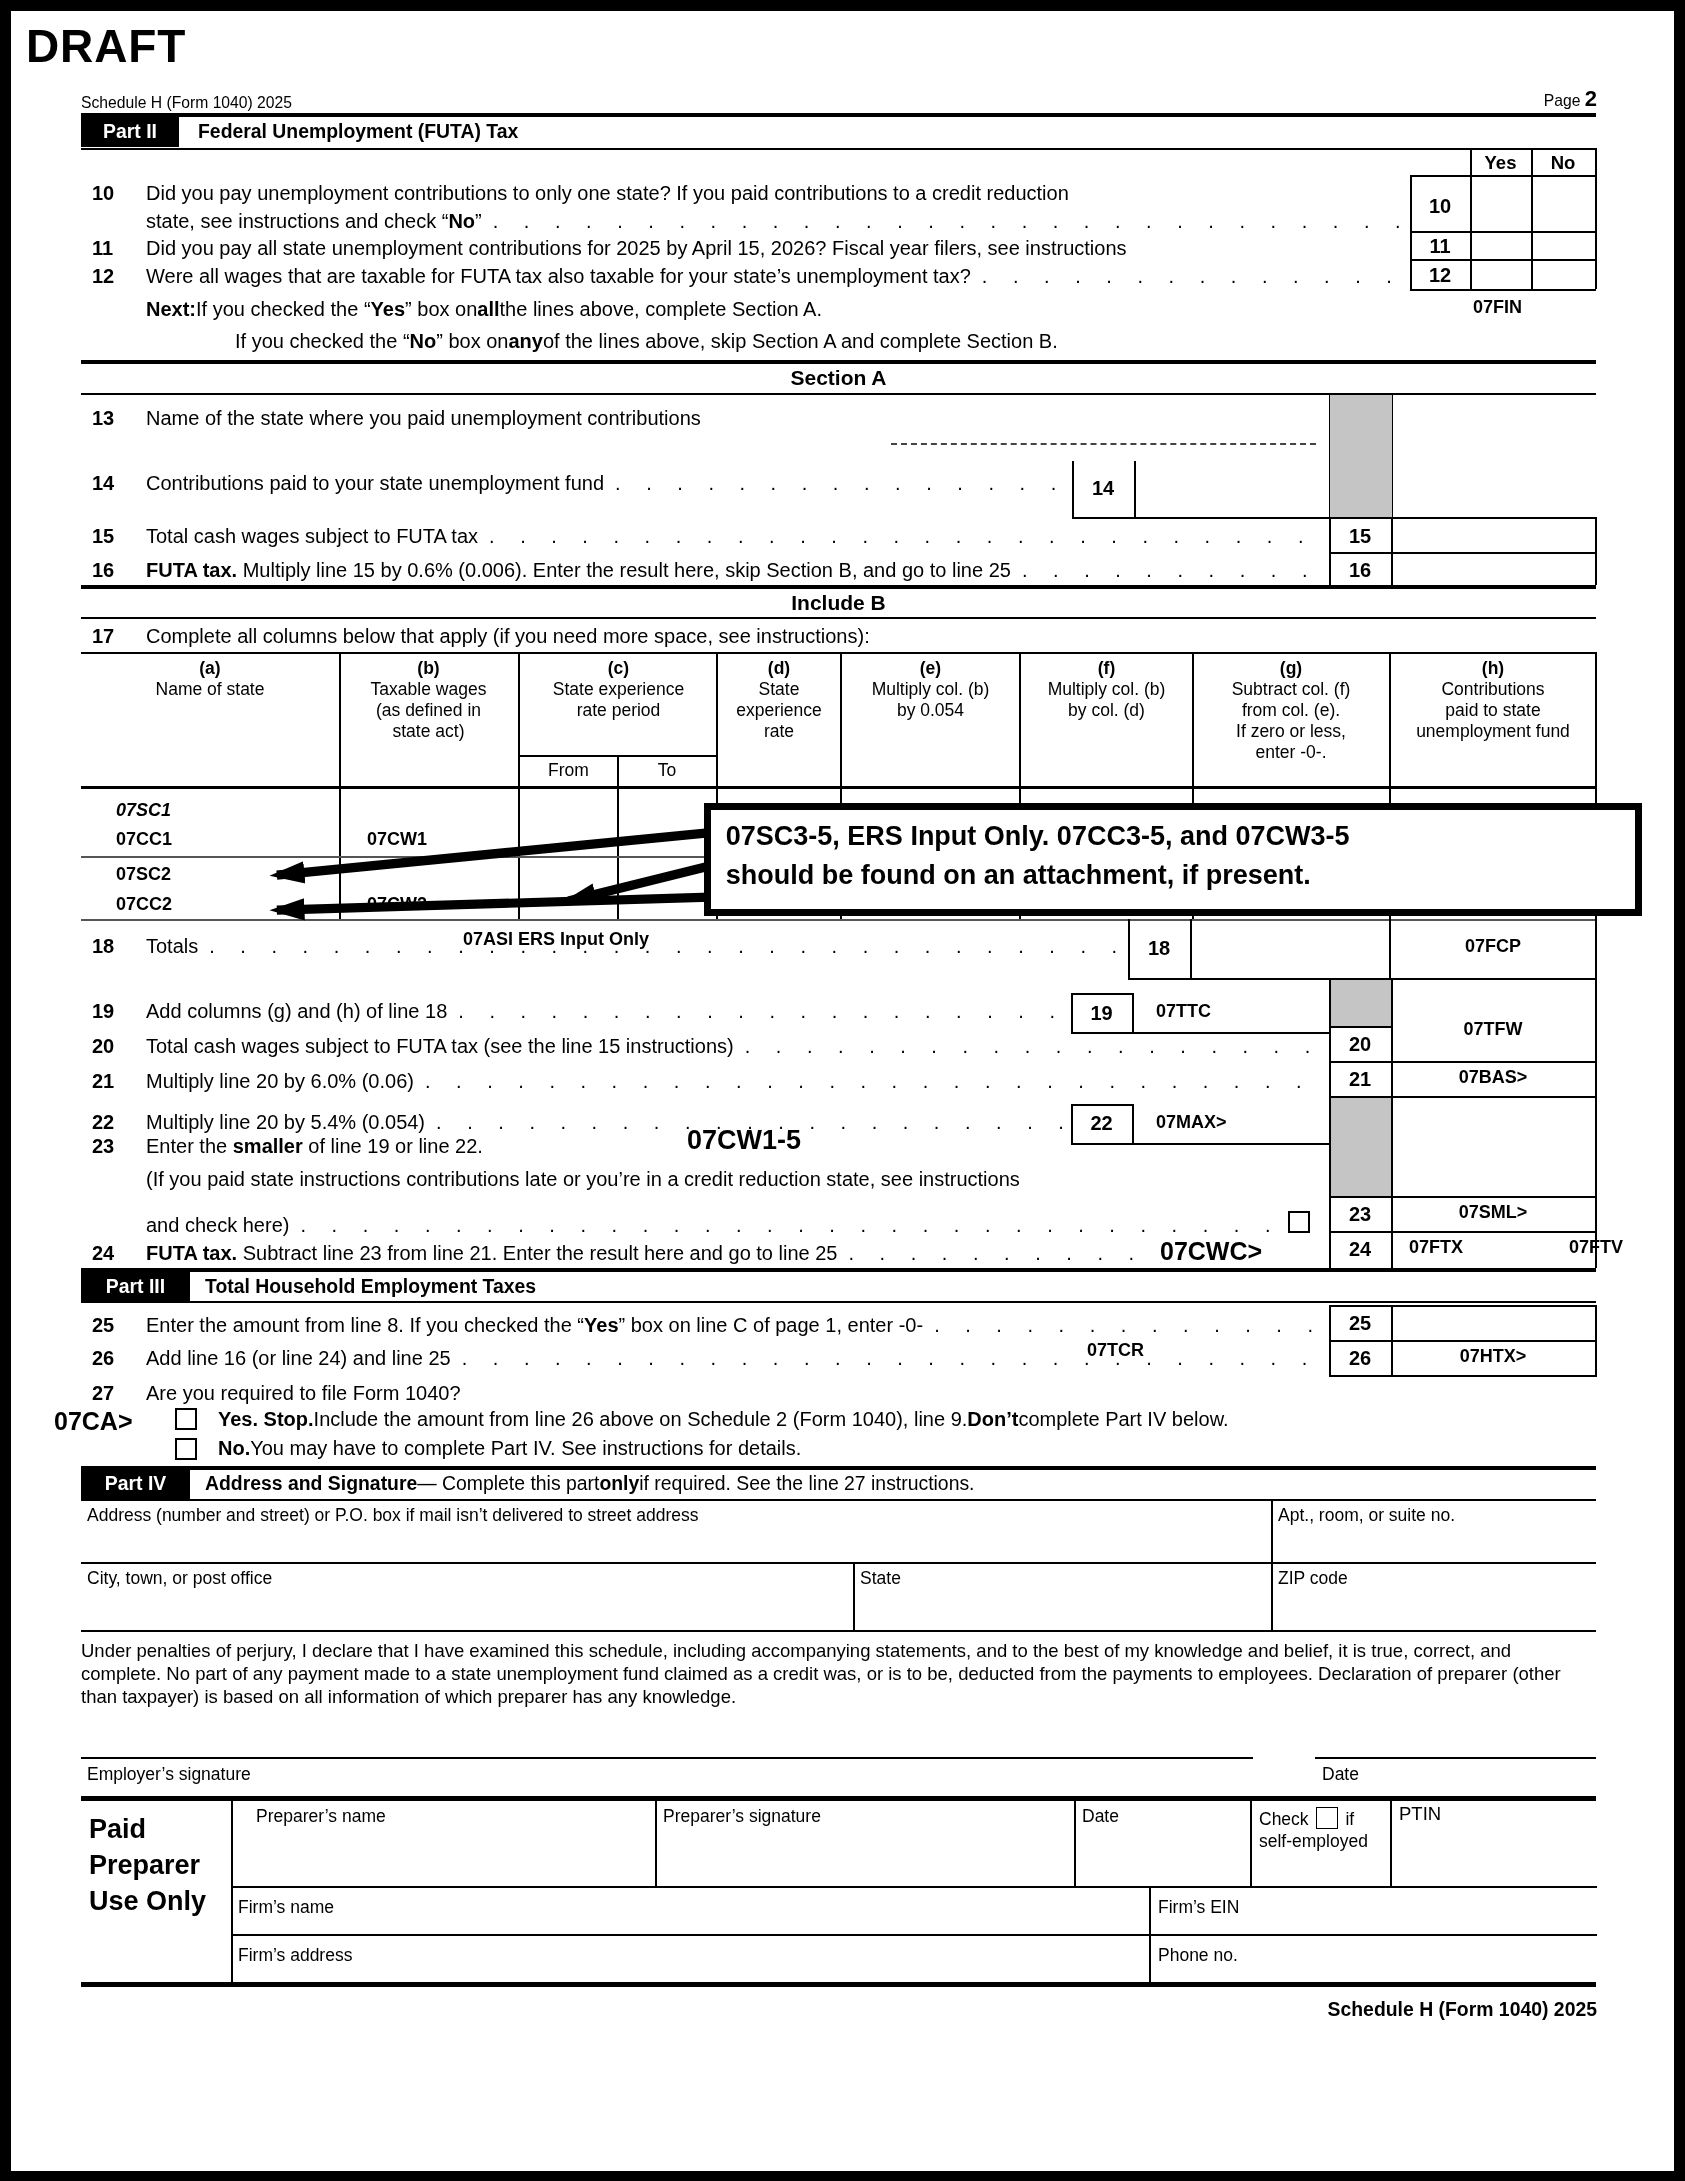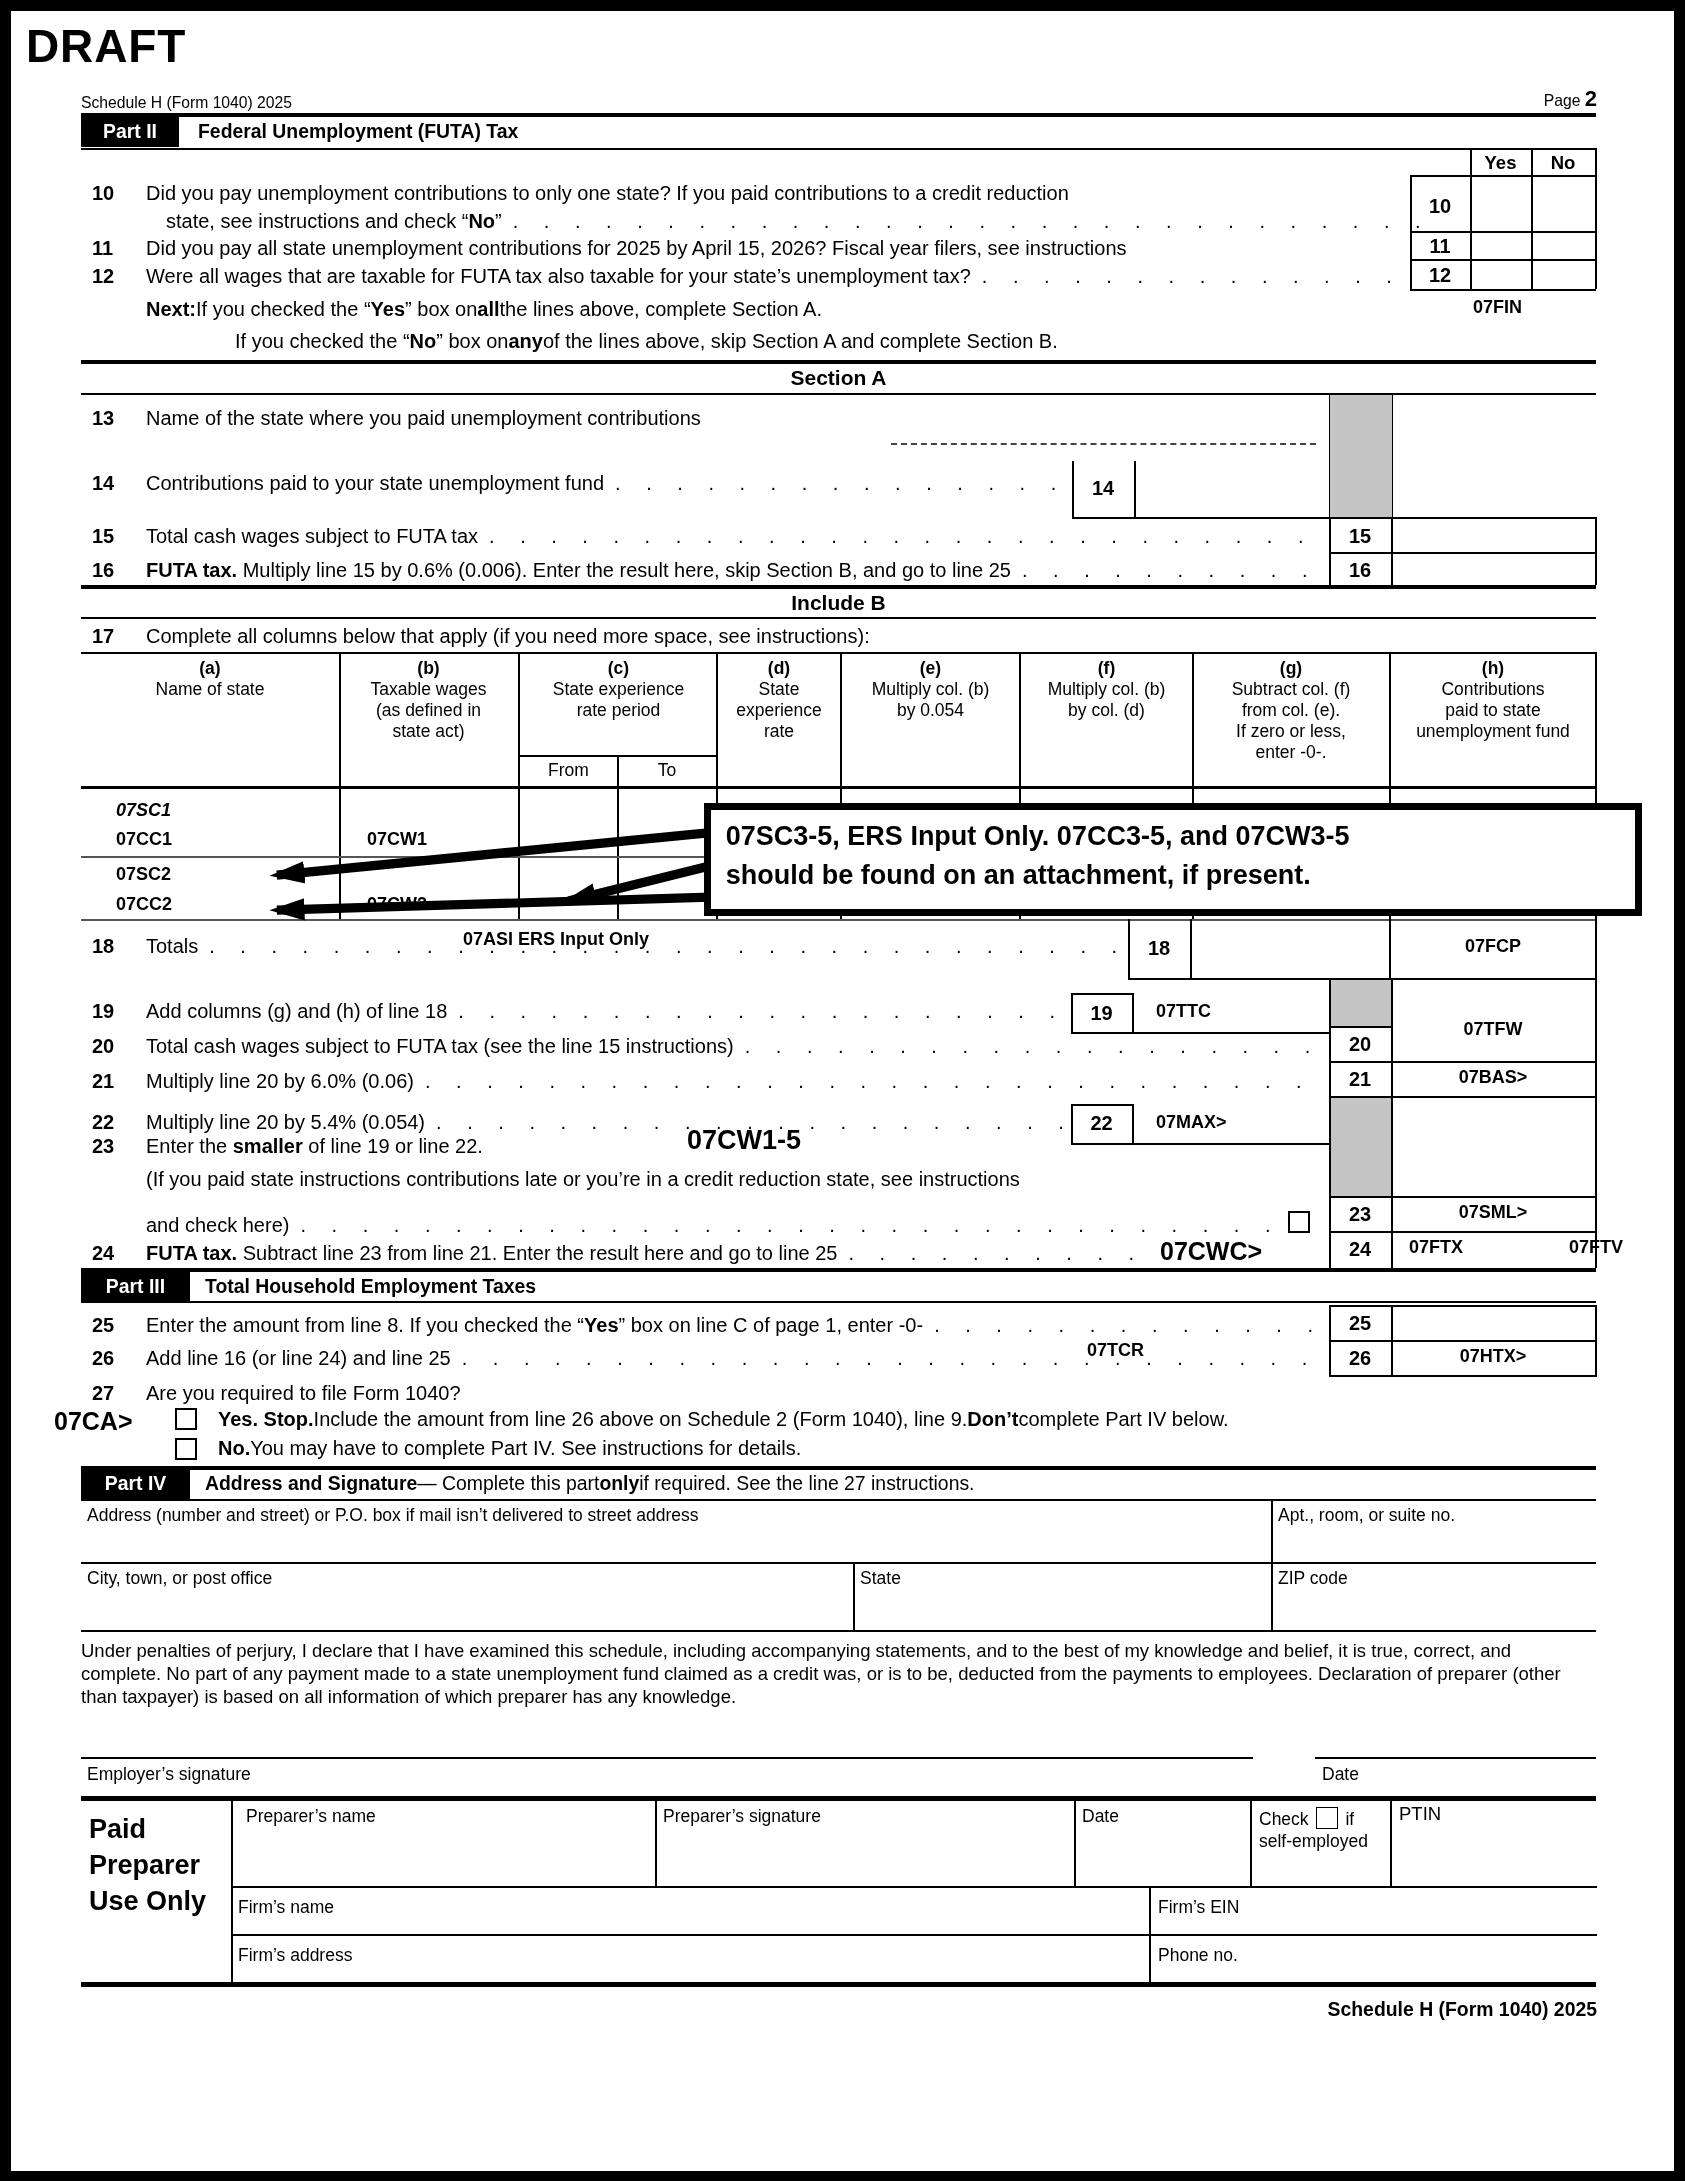--- a/index.html
+++ b/index.html
@@ -63,21 +63,21 @@
   <div class="cell" style="left:1533px;top:177px;width:62px;height:54px;"></div>
   <div class="cell" style="left:1472px;top:233px;width:59px;height:27px;"></div>
   <div class="cell" style="left:1533px;top:233px;width:62px;height:27px;"></div>
   <div class="cell" style="left:1472px;top:261px;width:59px;height:28px;"></div>
   <div class="cell" style="left:1533px;top:261px;width:62px;height:28px;"></div>
 
   <div class="fr" style="left:92px;top:179px;width:1311px;">
     <span class="num">10</span>
     <span>Did you pay unemployment contributions to only one state? If you paid contributions to a credit reduction</span>
   </div>
-  <div class="fr" style="left:146px;top:207px;width:1261px;margin-left:20px;">
+  <div class="fr" style="left:146px;top:207px;width:1261px;">
     <span>state, see instructions and check “</span>
       <b>No</b>
       <span>”</span>
     <span class="ld">. . . . . . . . . . . . . . . . . . . . . . . . . . . . . . . . . . . . . . . . . . . . . . . . . . . . . . . . . . . . . . . . . . . . . . . .</span>
   </div>
   <div class="fr" style="left:92px;top:234px;width:1311px;">
     <span class="num">11</span>
     <span>Did you pay all state unemployment contributions for 2025 by April 15, 2026? Fiscal year filers, see instructions</span>
   </div>
   <div class="fr" style="left:92px;top:262px;width:1314px;">
@@ -402,21 +402,21 @@
   <div class="cell" style="left:1315px;top:1717px;width:281px;height:41px;"></div>
   <div class="lbl" style="left:87px;top:1763px;">Employer’s signature</div>
   <div class="lbl" style="left:1322px;top:1763px;">Date</div>
 
   <div class="hl" style="left:81px;top:1796px;width:1515px;height:4.6px;"></div>
   <div class="vl" style="left:231px;top:1796px;width:1.8px;height:186px;"></div>
   <div class="t b pre" style="left:89px;top:1811px;font-size:27px;line-height:36px;">Paid
 Preparer
 Use Only</div>
 
-  <div class="lbl" style="left:246px;top:1805px;">Preparer’s name</div>
+  <div class="lbl" style="left:256px;top:1805px;">Preparer’s name</div>
   <div class="lbl" style="left:663px;top:1805px;">Preparer’s signature</div>
   <div class="lbl" style="left:1082px;top:1805px;">Date</div>
   <div class="lbl" style="left:1259px;top:1807px;width:129px;white-space:normal;">
     <span>Check</span><span class="cbi"></span><span>if</span><br>
     <span>self-employed</span>
   </div>
   <div class="lbl" style="left:1399px;top:1803px;font-size:18.5px;">PTIN</div>
   <div class="vl" style="left:655px;top:1796px;width:1.8px;height:90px;"></div>
   <div class="vl" style="left:1074px;top:1796px;width:1.8px;height:90px;"></div>
   <div class="vl" style="left:1250px;top:1796px;width:1.8px;height:90px;"></div>

